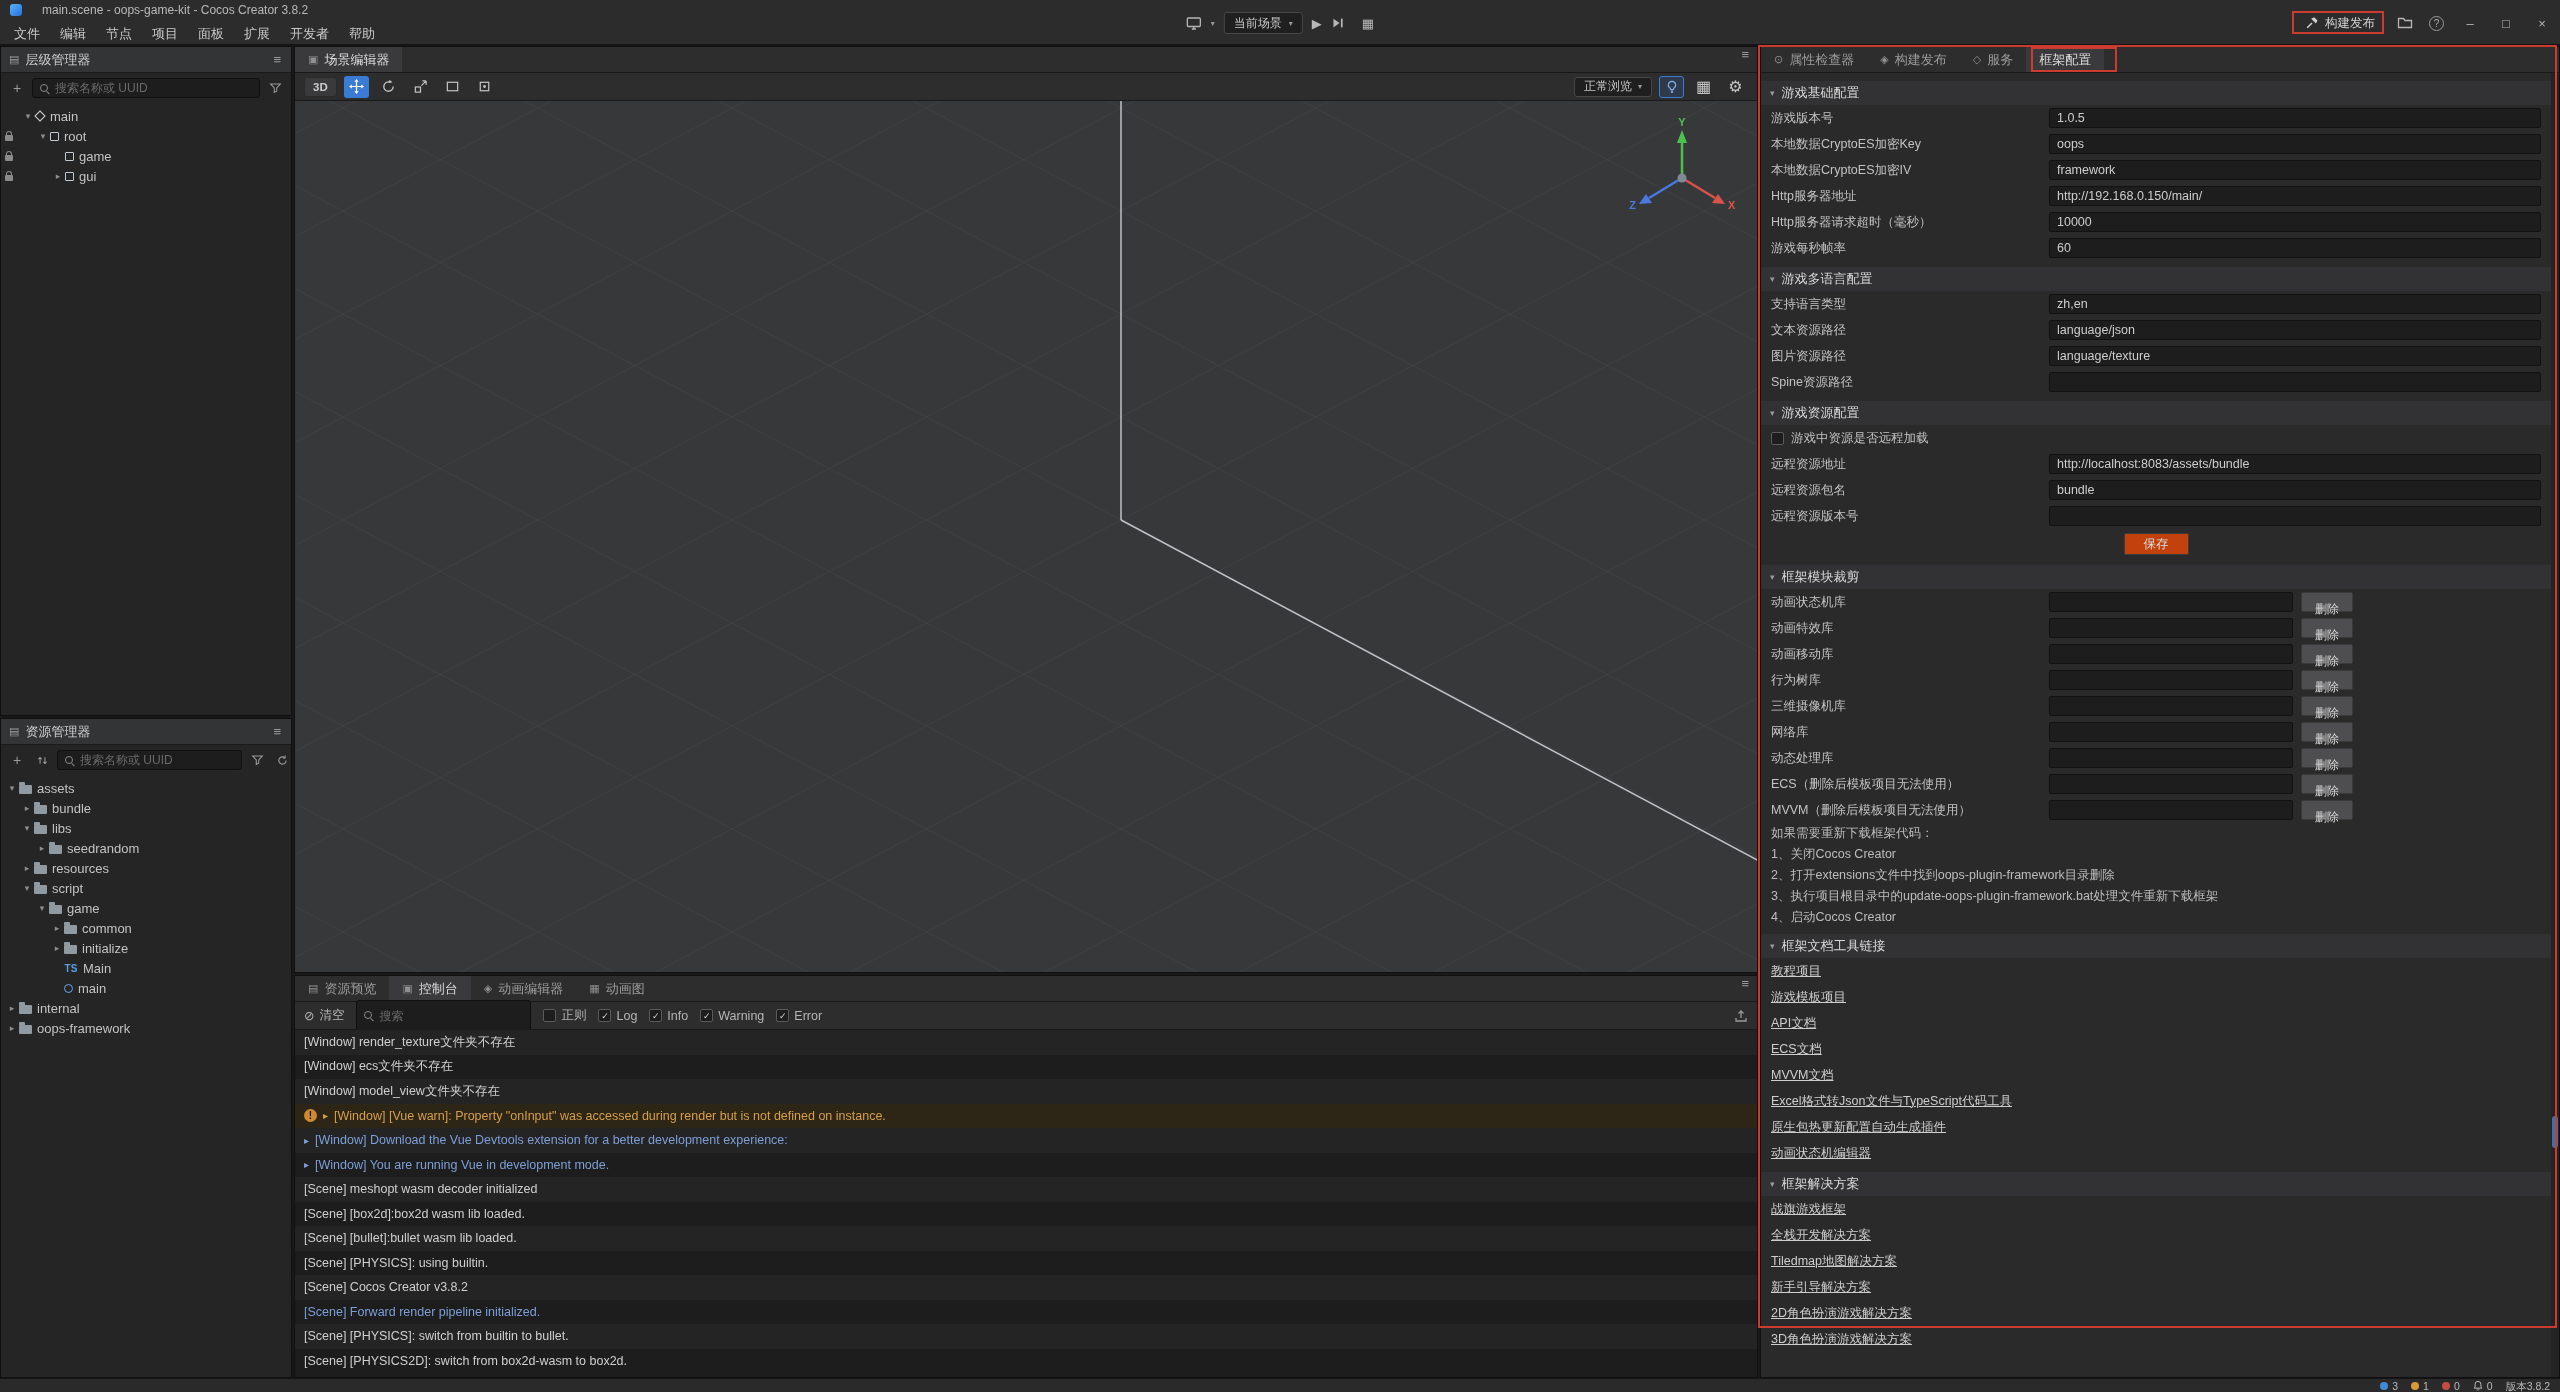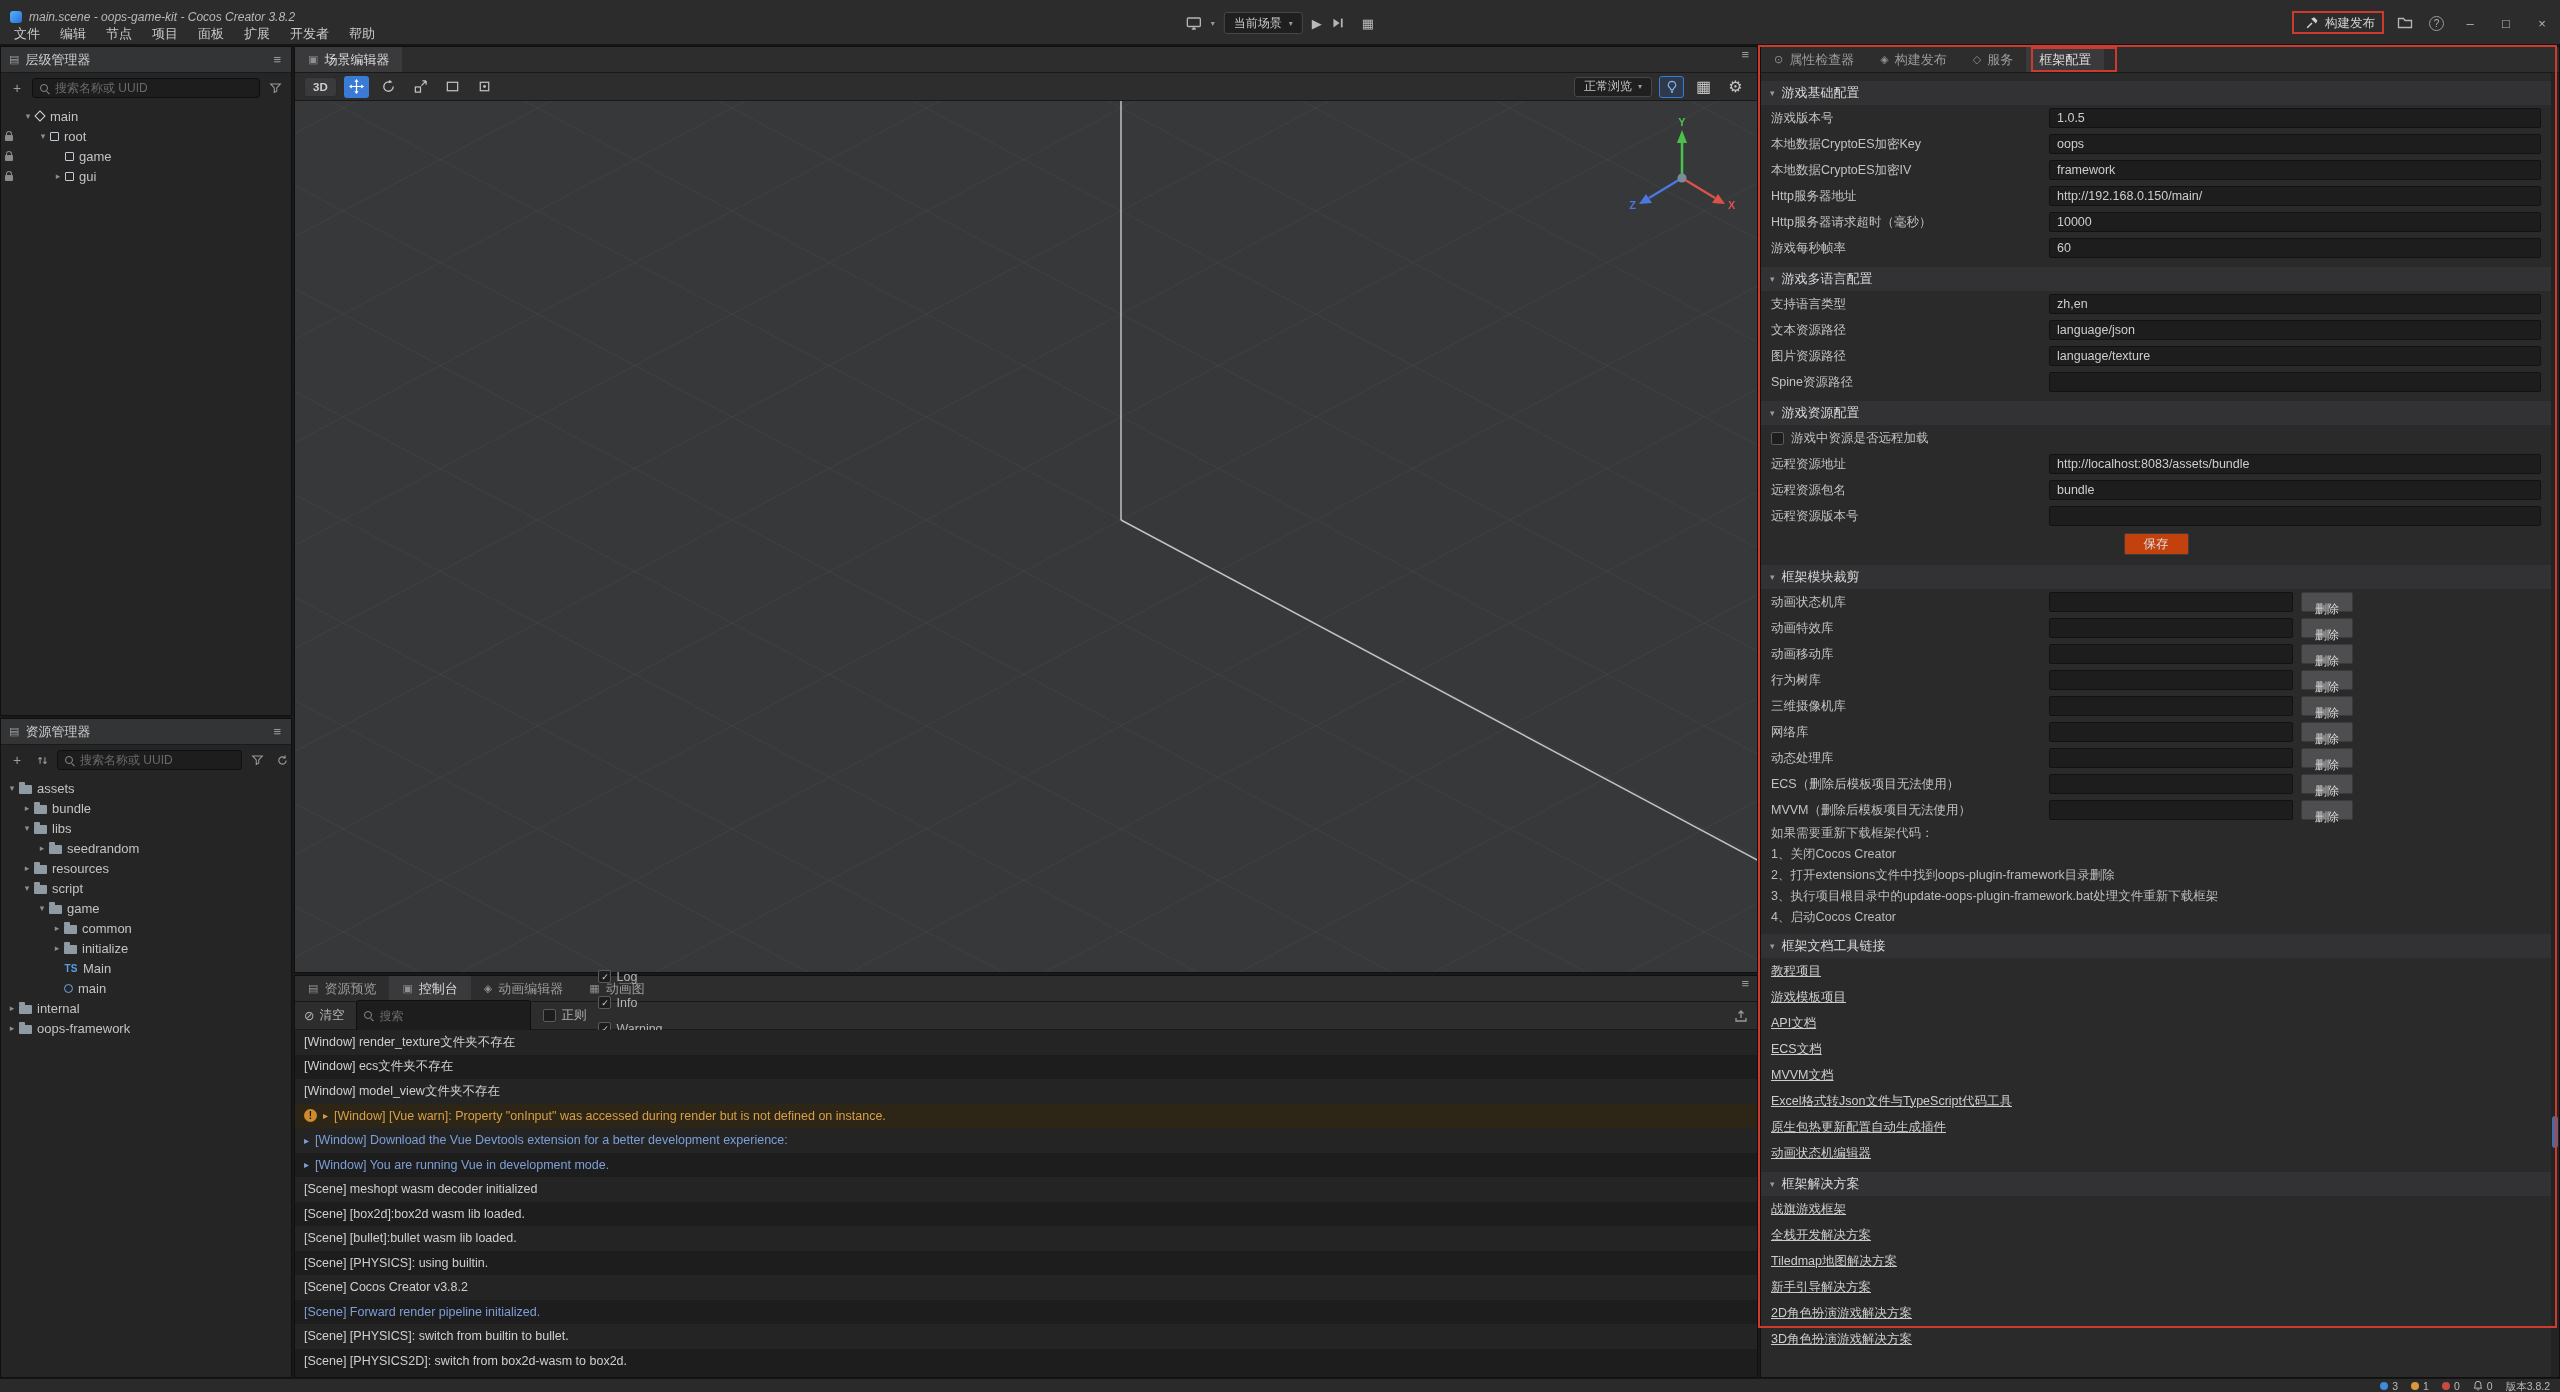--- a/index.html
+++ b/index.html
@@ -2,21 +2,21 @@
 <html><head>
 <meta charset="utf-8">
 <style>
   *{margin:0;padding:0;box-sizing:border-box;}
   html,body{width:2560px;height:1392px;overflow:hidden;background:#191919;
     font-family:"Liberation Sans",sans-serif;color:#c5c5c5;}
   .app{position:absolute;inset:0;}
 
   
   #titlebar{position:absolute;left:0;top:0;width:2560px;height:46px;background:#2c2c2d;border-bottom:2px solid #151515;}
-  .tb-title{position:absolute;left:10px;top:10px;display:flex;align-items:center;gap:7px;font-size:12px;color:#b8b8b8;font-style:italic;}
+  .tb-title{position:absolute;left:10px;top:3px;display:flex;align-items:center;gap:20px;font-size:12px;color:#b8b8b8;}
   .app-icon{width:12px;height:12px;border-radius:3px;background:linear-gradient(135deg,#55b3ff,#2a6fd4);}
   .menubar{position:absolute;left:4px;top:22px;display:flex;}
   .menu-item{padding:0 10px;font-size:13px;color:#c9c9c9;line-height:24px;}
   .tb-center{position:absolute;left:50%;top:0;height:46px;transform:translateX(-50%);display:flex;align-items:center;gap:9px;}
   .scene-sel{height:22px;display:flex;align-items:center;gap:7px;background:#1f1f20;border:1px solid #474747;border-radius:3px;padding:0 9px;font-size:12px;color:#c9c9c9;}
   .chev-sm{font-size:8px;color:#9a9a9a;}
   .tb-btn{color:#b9b9b9;font-size:13px;background:none;border:none;display:flex;align-items:center;font-family:inherit;}
   .tb-right{position:absolute;right:8px;top:0;height:46px;display:flex;align-items:center;gap:16px;}
   .build-btn{display:flex;align-items:center;gap:6px;font-size:12.5px;color:#d2d2d2;padding:3px 6px;}
   .help-ic{width:15px;height:15px;border:1px solid #9a9a9a;border-radius:50%;font-size:10px;color:#b0b0b0;display:flex;align-items:center;justify-content:center;}
@@ -502,21 +502,21 @@
         <span>清空</span>
       </span>
       <div class="searchbox con-search">
         <span class="i-search"></span>
         <input placeholder="搜索" style="">
       </div>
       <span class="filter-item">
         <span class="cbox"></span>
         <span>正则</span>
       </span>
-      <span id="console-filters" style="display:flex;gap:12px;flex-direction:column;">
+      <span id="console-filters" style="display:flex;gap:12px;">
           <span class="filter-item">
             <span class="cbox on"></span>
             <span>Log</span>
           </span>
           <span class="filter-item">
             <span class="cbox on"></span>
             <span>Info</span>
           </span>
           <span class="filter-item">
             <span class="cbox on"></span>

